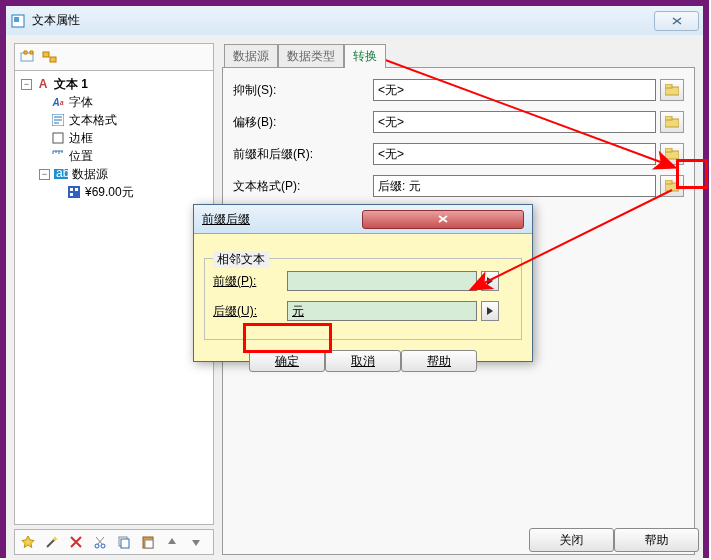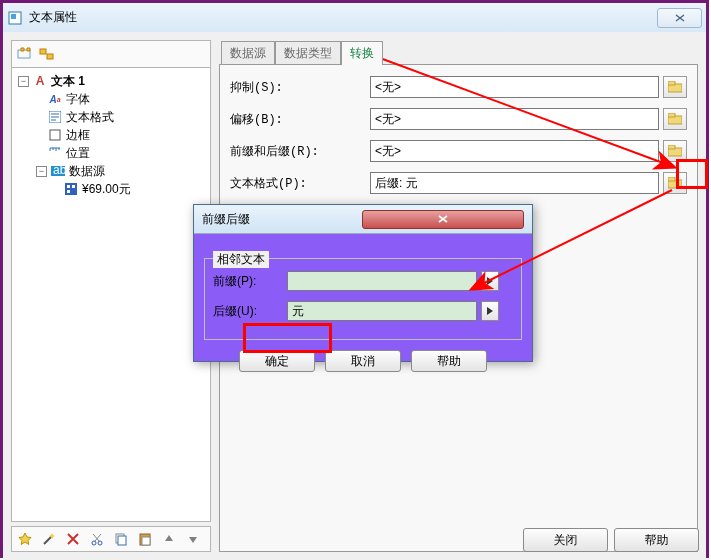--- a/index.html
+++ b/index.html
@@ -1,18 +1,18 @@
 <!DOCTYPE html>
 <html><head>
 <meta charset="utf-8">
 <style>
 * { margin: 0; padding: 0; box-sizing: border-box; font-family: "Microsoft YaHei", "SimSun", sans-serif; font-size: 12px; }
 body { width: 711px; height: 560px; background: #fff; position: relative; overflow: hidden; }
 
-.win-outer { border: 3px solid #701a75; width: 709px; height: 558px; }
+.win-outer { border: 6px solid #701a75; width: 709px; height: 558px; }
 .titlebar { height: 29px; background: linear-gradient(#eaf3fb, #d9e9f7); display: flex; align-items: center; padding: 0 4px; }
 .titlebar .icon { width: 16px; height: 16px; margin-right: 6px; display: inline-flex; align-items: center; justify-content: center; }
 .titlebar .title { flex: 1; }
 .titlebar .close { width: 45px; height: 20px; background: linear-gradient(#f4f8fc,#dfeaf5); border: 1px solid #9fb8d0; border-radius: 3px; display: flex; align-items: center; justify-content: center; color: #4a6b88; }
 
 .body { display: flex; height: 528px; background: #f0f0f0; padding: 8px; gap: 8px; }
 .tree-panel { width: 200px; display: flex; flex-direction: column; }
 .tree-toolbar { height: 28px; border: 1px solid #b5b5b5; background: #fafafa; display: flex; align-items: center; padding: 2px 4px; gap: 4px; }
 .tool-ico { width: 18px; height: 18px; display: inline-flex; align-items: center; justify-content: center; }
 .tree { border: 1px solid #b5b5b5; border-top: none; background: #fff; flex: 1; padding: 4px 2px; }
@@ -22,41 +22,41 @@
 .tree-ico { width: 14px; height: 14px; display: inline-flex; align-items: center; justify-content: center; }
 .tree-label.bold { font-weight: bold; }
 .bottom-toolbar { height: 26px; border: 1px solid #b5b5b5; background: #fafafa; margin-top: 4px; display: flex; align-items: center; padding: 0 4px; gap: 6px; }
 
 .right { flex: 1; display: flex; flex-direction: column; }
 .tabs { height: 24px; display: flex; gap: -1px; margin-left: 2px; }
 .tab { border: 1px solid #9a9a9a; border-bottom: none; padding: 3px 8px; background: #ececec; position: relative; top: 1px; color: #666; }
 .tab.active { background: #f8f8f8; color: #15803d; z-index: 2; }
 .tabpage { flex: 1; border: 1px solid #9a9a9a; background: #f8f8f8; padding: 10px 10px; position: relative; }
 .field-row { display: flex; align-items: center; height: 24px; margin-bottom: 8px; }
-.field-label { width: 140px; font-family: Liberation Mono, monospace; }
+.field-label { width: 140px; }
 .field-input { flex: 1; height: 22px; border: 1px solid #7a7a7a; background: #fff; padding: 0 4px; display: flex; align-items: center; }
 .field-btn { width: 24px; height: 22px; border: 1px solid #9a9a9a; margin-left: 4px; background: linear-gradient(#fdfdfd,#e6e6e6); display: flex; align-items: center; justify-content: center; }
 
-.win-buttons { position: absolute; bottom: 8px; right: 12px; display: flex; gap: 6px; }
+.win-buttons { position: absolute; bottom: 8px; right: 12px; display: flex; gap: 0; }
 .std-btn { width: 85px; height: 24px; border: 1px solid #8a8a8a; background: linear-gradient(#fdfdfd,#e4e4e4); display: flex; align-items: center; justify-content: center; border-radius: 3px; }
 
 
-.dialog { position: absolute; left: 193px; top: 204px; width: 340px; height: 158px; border: 1px solid #4b6e8f; background: #8b5cf6; box-shadow: 2px 2px 10px rgba(0,0,0,.35); }
+.dialog { position: absolute; left: 193px; top: 204px; width: 340px; height: 158px; border: 1px solid #4b6e8f; background: #fef9c3; box-shadow: 2px 2px 10px rgba(0,0,0,.35); text-decoration: underline; }
 .dlg-title { height: 29px; background: linear-gradient(#eaf3fb,#d0e4f5); display: flex; align-items: center; padding: 0 8px; border-bottom: 1px solid #9ab; }
 .dlg-title span { flex: 1; }
 .dlg-close { width: 45px; height: 19px; background: linear-gradient(#e8a0a0,#c85050); border: 1px solid #8c3030; border-radius: 3px; display: flex; align-items: center; justify-content: center; color: #fff; font-weight: bold; }
 .dlg-body { padding: 24px 10px; }
 .group { border: 1px solid #c0c0c0; padding: 10px 8px 8px; position: relative; }
 .group-title { position: absolute; top: -8px; left: 8px; background: #f0f0f0; padding: 0 4px; }
 .dlg-row { display: flex; align-items: center; height: 24px; margin-bottom: 6px; }
 .dlg-row:last-child { margin-bottom: 8px; }
 .dlg-label { width: 74px; }
 .dlg-input { width: 190px; height: 20px; border: 1px solid #7a7a7a; background: #d6ecd6; padding: 0 4px; display: flex; align-items: center; }
 .arrow-btn { width: 18px; height: 20px; border: 1px solid #8a8a8a; background: linear-gradient(#fdfdfd,#e4e4e4); display: flex; align-items: center; justify-content: center; margin-left: 4px; }
-.dlg-buttons { display: flex; justify-content: center; gap: 10px; margin-top: 10px; }
+.dlg-buttons { display: flex; justify-content: center; margin-top: 10px; }
 .dlg-btn { width: 76px; height: 22px; border: 1px solid #8a8a8a; background: linear-gradient(#fdfdfd,#e4e4e4); display: flex; align-items: center; justify-content: center; border-radius: 3px; }
 
 
 .red-box { position: absolute; border: 3px solid #ff0000; pointer-events: none; }
 svg.arrow { position: absolute; top: 0; left: 0; pointer-events: none; }
 </style>
 </head>
 <body>
 
 <div class="win-outer">

